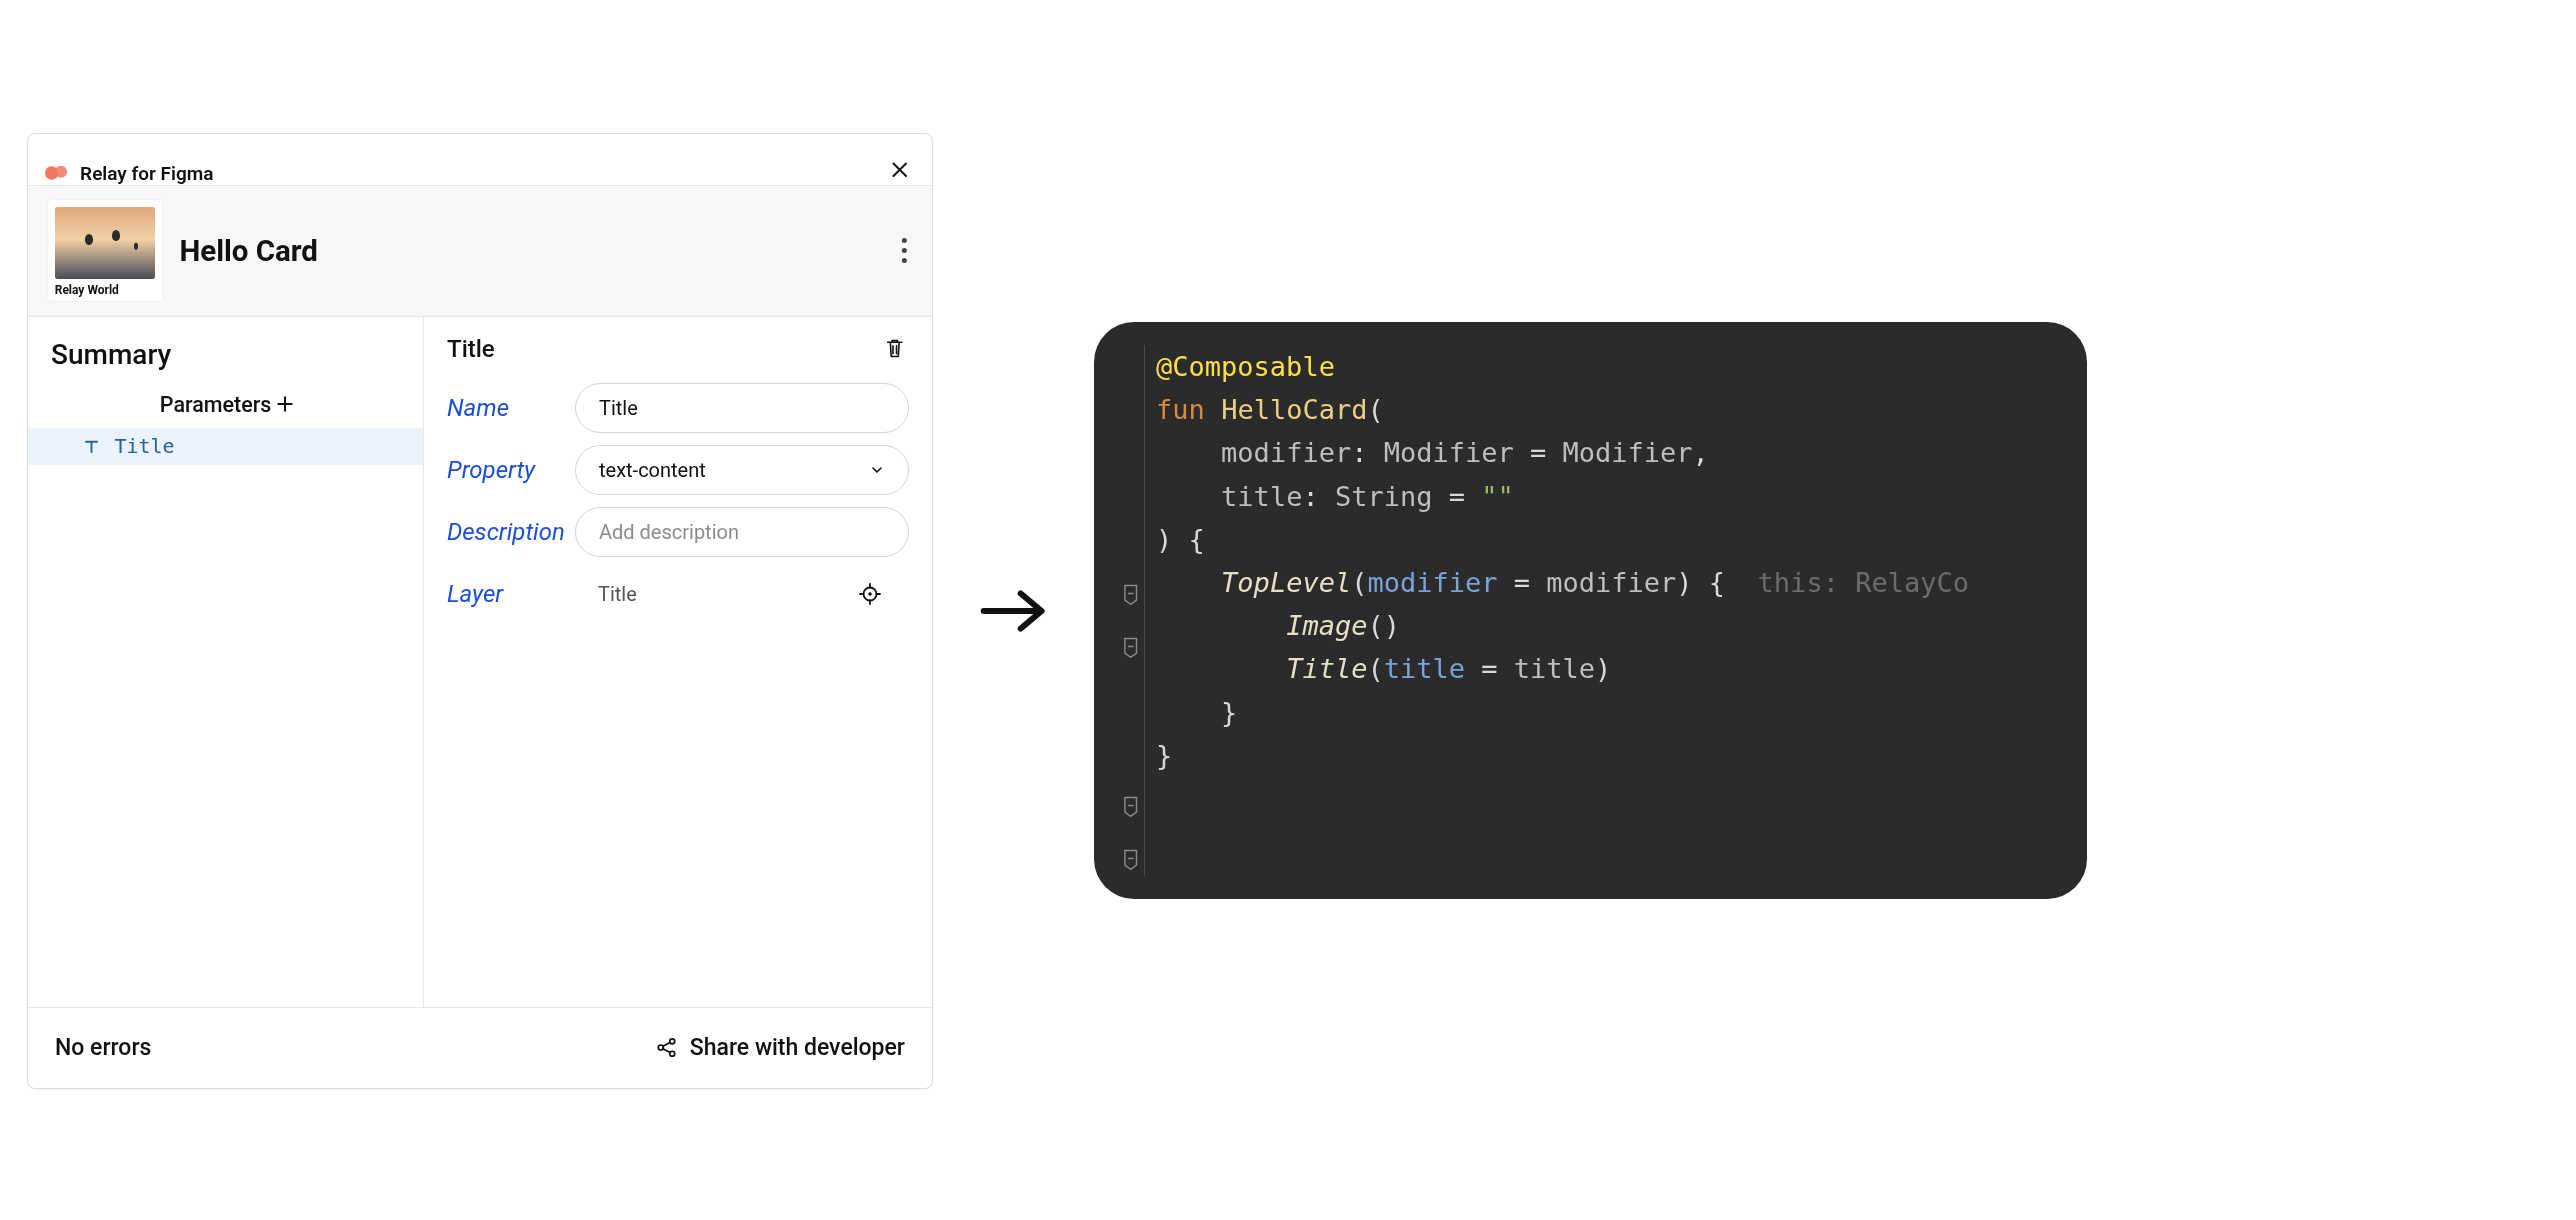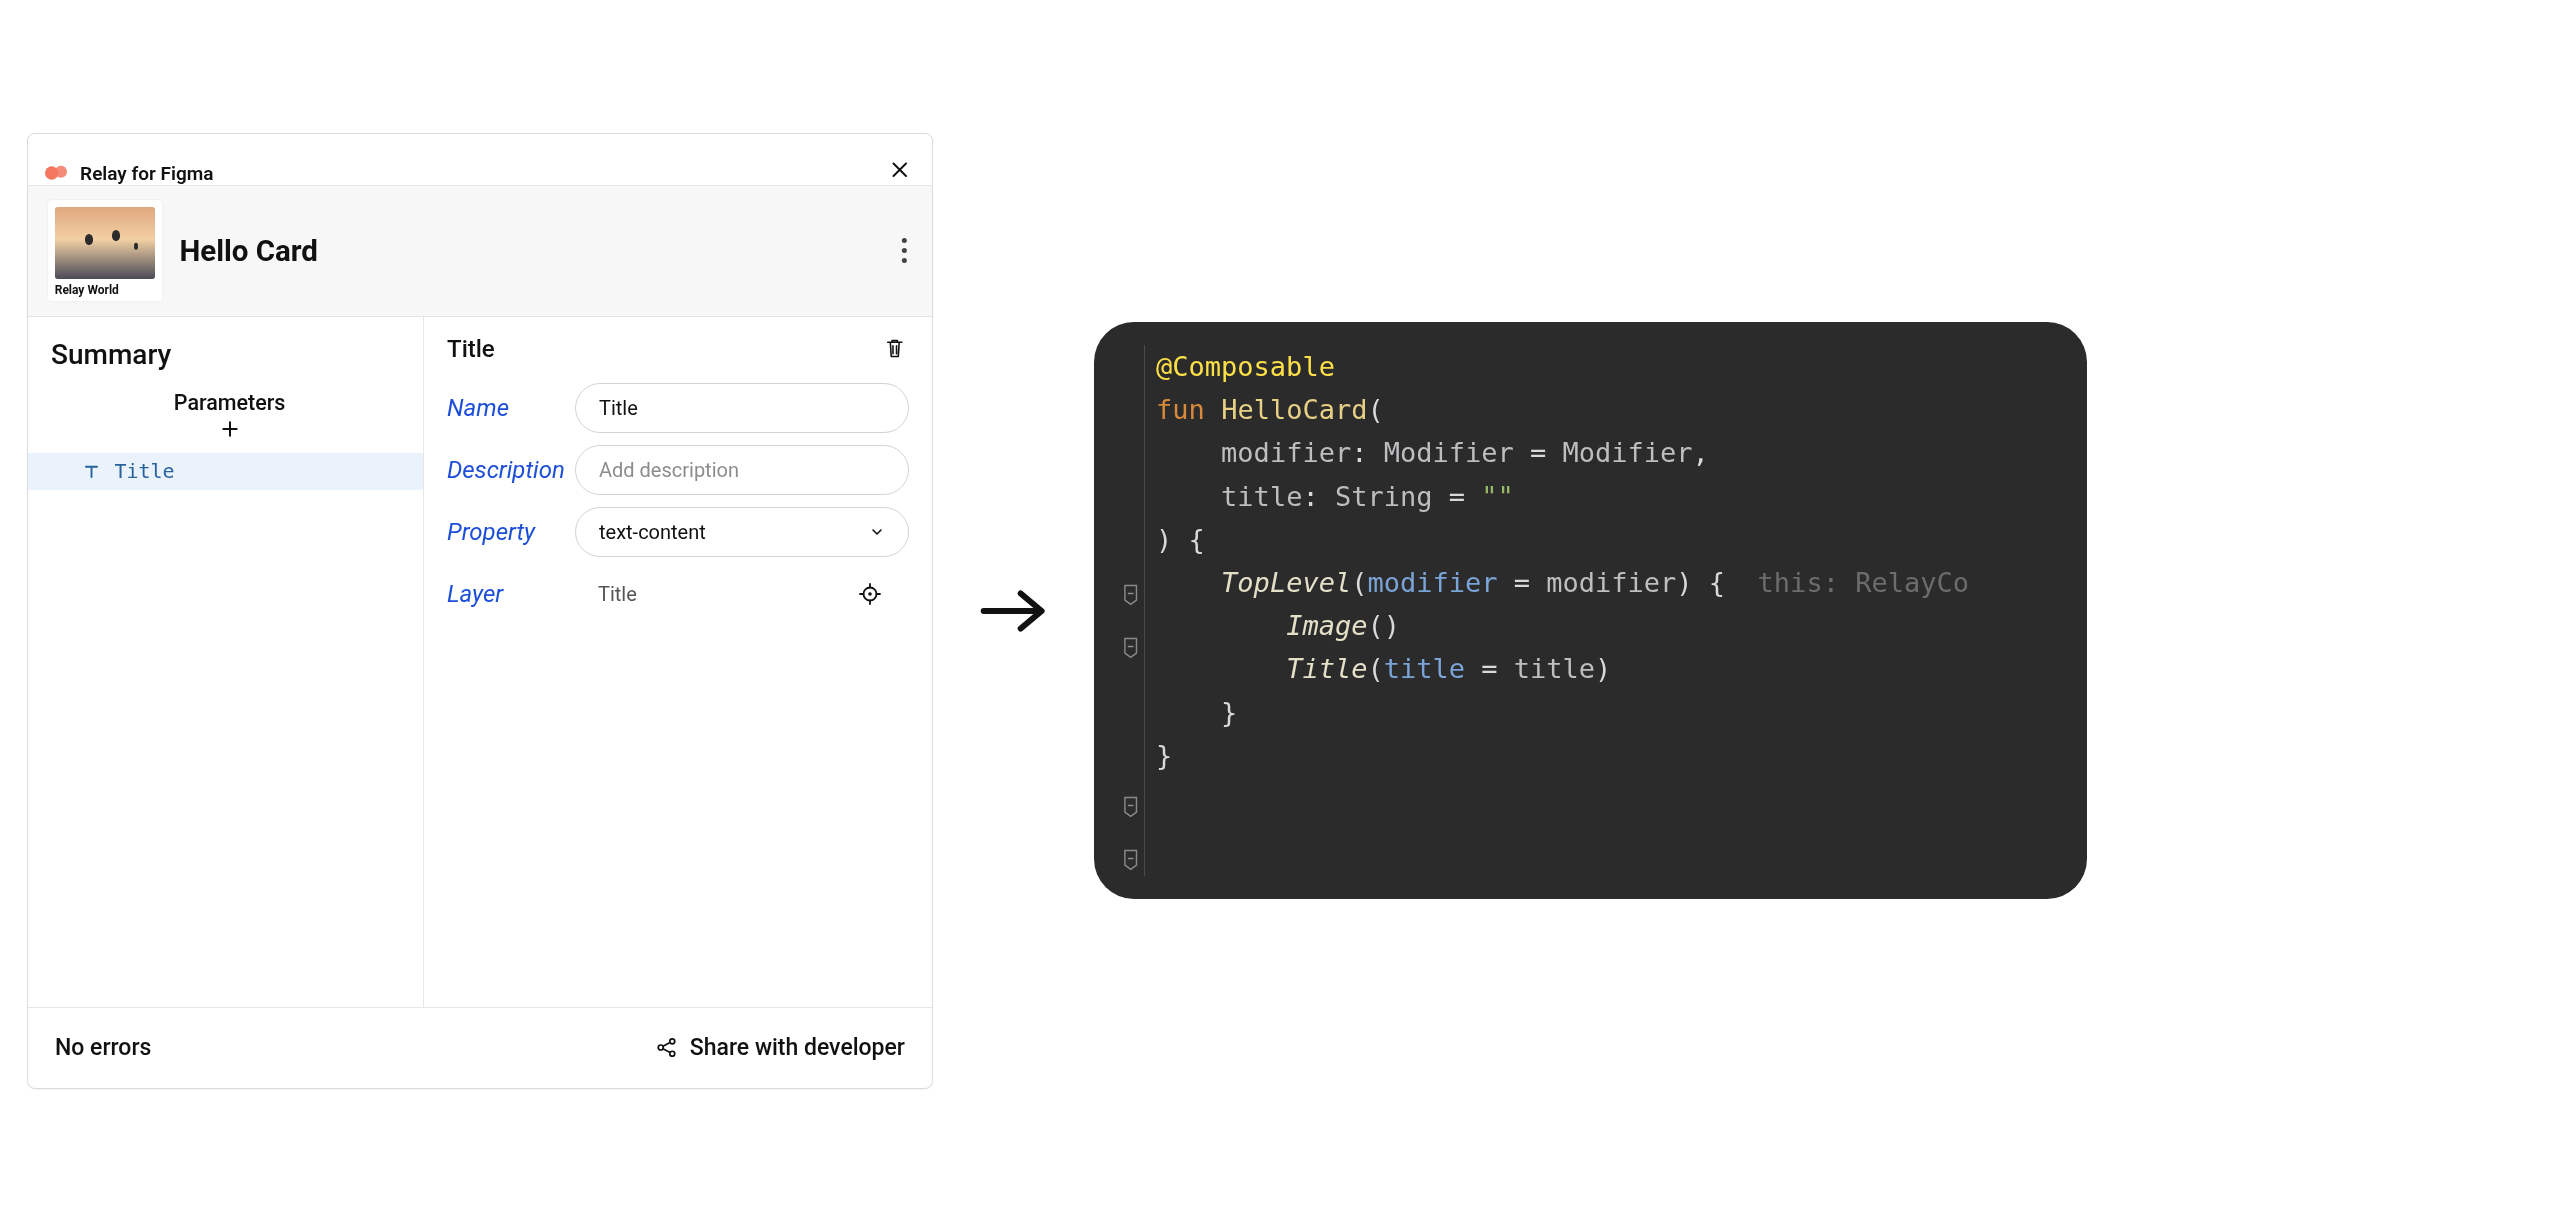--- a/index.html
+++ b/index.html
@@ -88,23 +88,23 @@
     min-height:0;
   }
   .sidebar {
     width: 396px;
     border-right: 1.3px solid #e7e7e7;
     display:flex; flex-direction:column;
     padding: 12px 0;
   }
   .section-title { font-size:28px; padding: 9.4px 23px; font-weight:500; }
   .section-row {
-    display:flex; align-items:center; justify-content:space-between;
+    display:flex; align-items:center; justify-content:center;
     padding: 9.4px 14.8px 9.4px 23px;
-    font-size:21.5px; font-weight:500;flex-direction:column;
+    font-size:21.5px; font-weight:500;
   }
 
   .param-item {
     display:flex; align-items:center; gap:13.4px;
     padding: 6.7px 23px 6.7px 54px;
     font-family: ui-monospace, SFMono-Regular, Menlo, monospace;
     font-size:20px;
     background:#eaf2fb;
     color:#28629c;
     cursor:pointer;
@@ -254,33 +254,33 @@
         </div>
 
         <div class="field-row">
           <div class="field-label">Name</div>
           <div class="field-input">
             <span>Title</span>
           </div>
         </div>
 
         <div class="field-row">
-          <div class="field-label">Description</div>
-          <div class="field-input">
-            <span class="placeholder">Add description</span>
-          </div>
-        </div>
-
-        <div class="field-row">
           <div class="field-label">Property</div>
           <div class="field-select">
             <span>text-content</span>
             <svg width="16" height="16" viewBox="0 0 24 24">
                 <path d="M6 9l6 6 6-6" stroke="#111" stroke-width="2.4" fill="none" stroke-linecap="round" stroke-linejoin="round"></path>
               </svg>
+          </div>
+        </div>
+
+        <div class="field-row">
+          <div class="field-label">Description</div>
+          <div class="field-input">
+            <span class="placeholder">Add description</span>
           </div>
         </div>
 
         <div class="field-row">
           <div class="field-label">Layer</div>
           <div class="field-input readonly">
             <span style="color:#555">Title</span>
             <span class="icon-btn">
               <svg width="24" height="24" viewBox="0 0 24 24">
                 <circle cx="12" cy="12" r="6.5" stroke="#111" stroke-width="1.8" fill="none"></circle>

